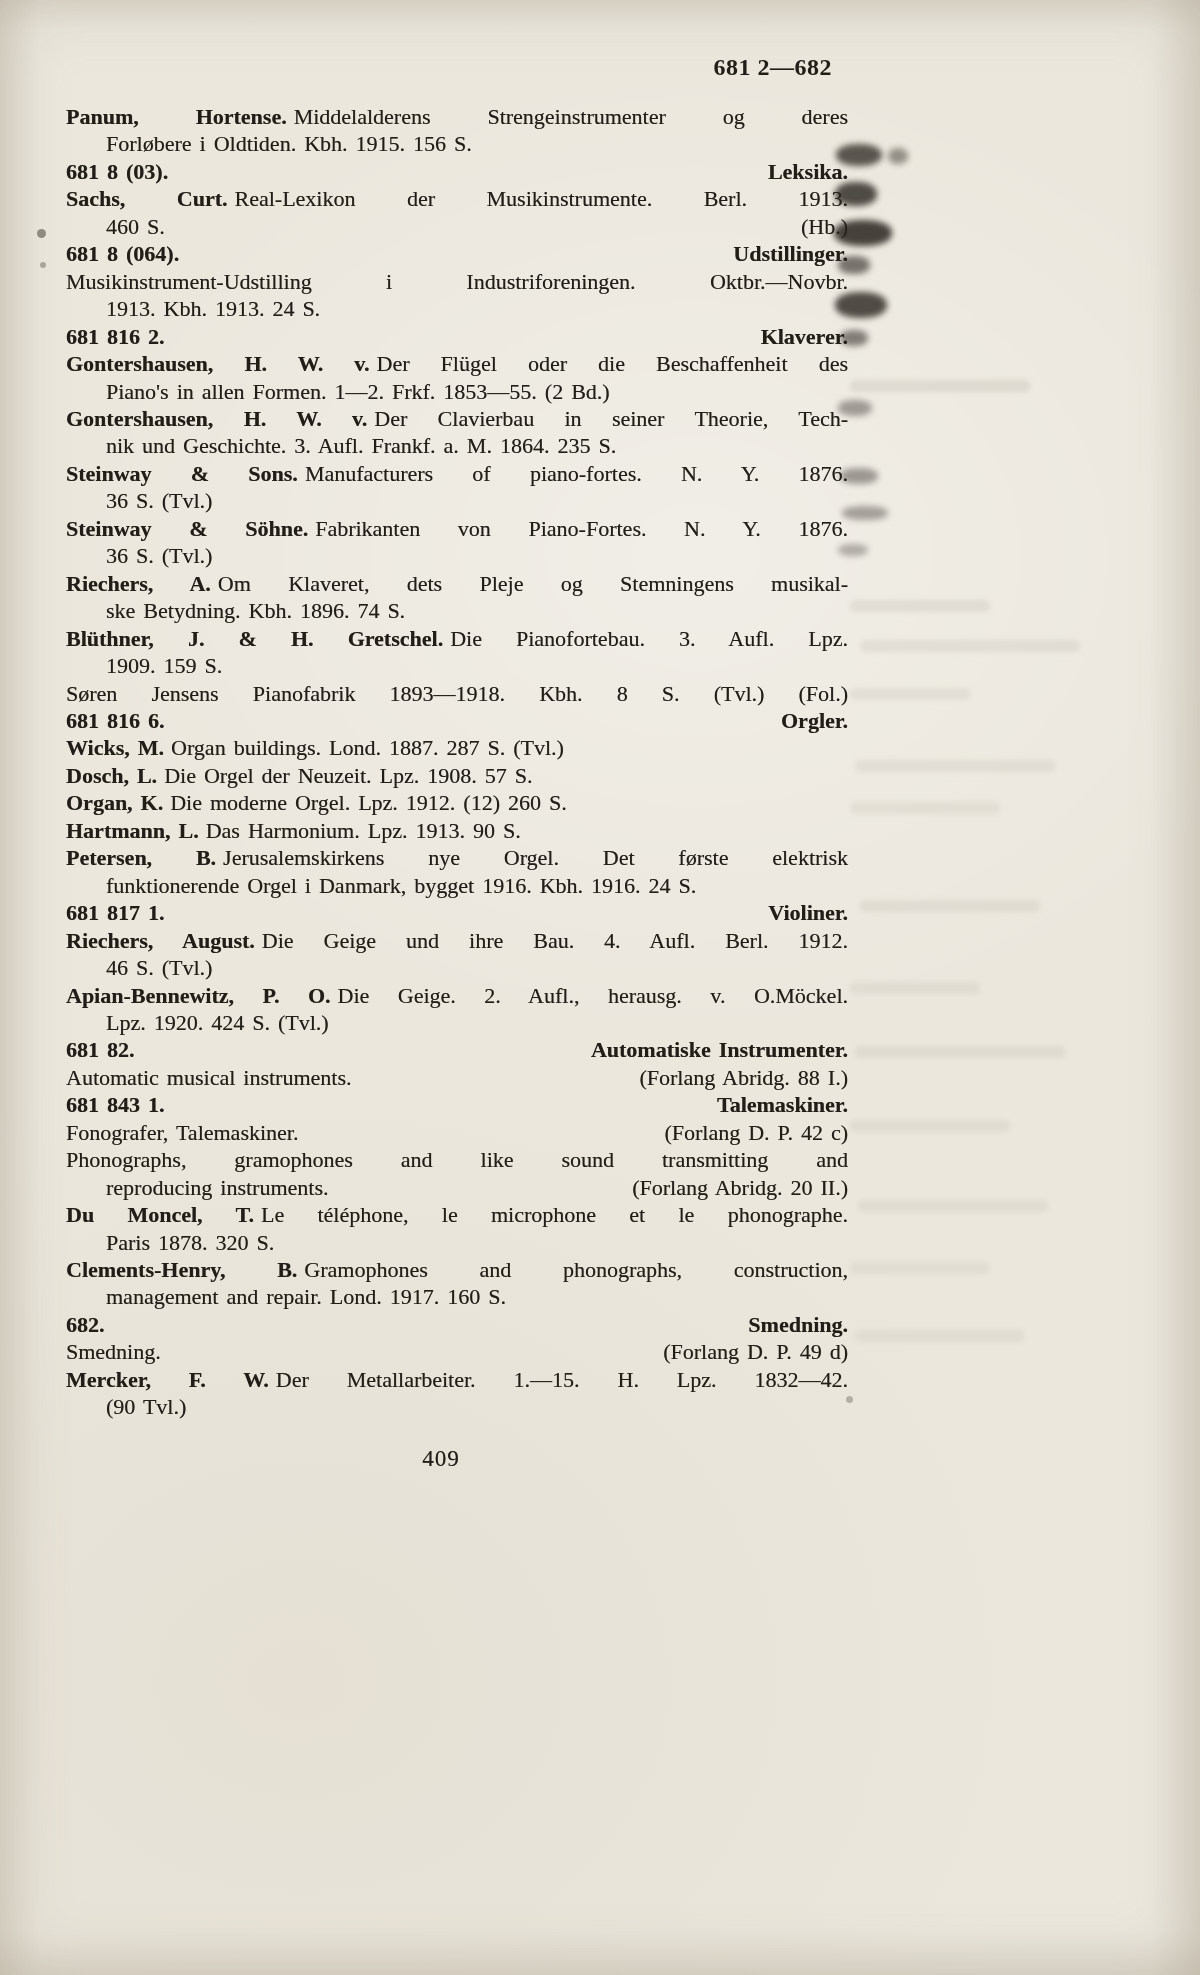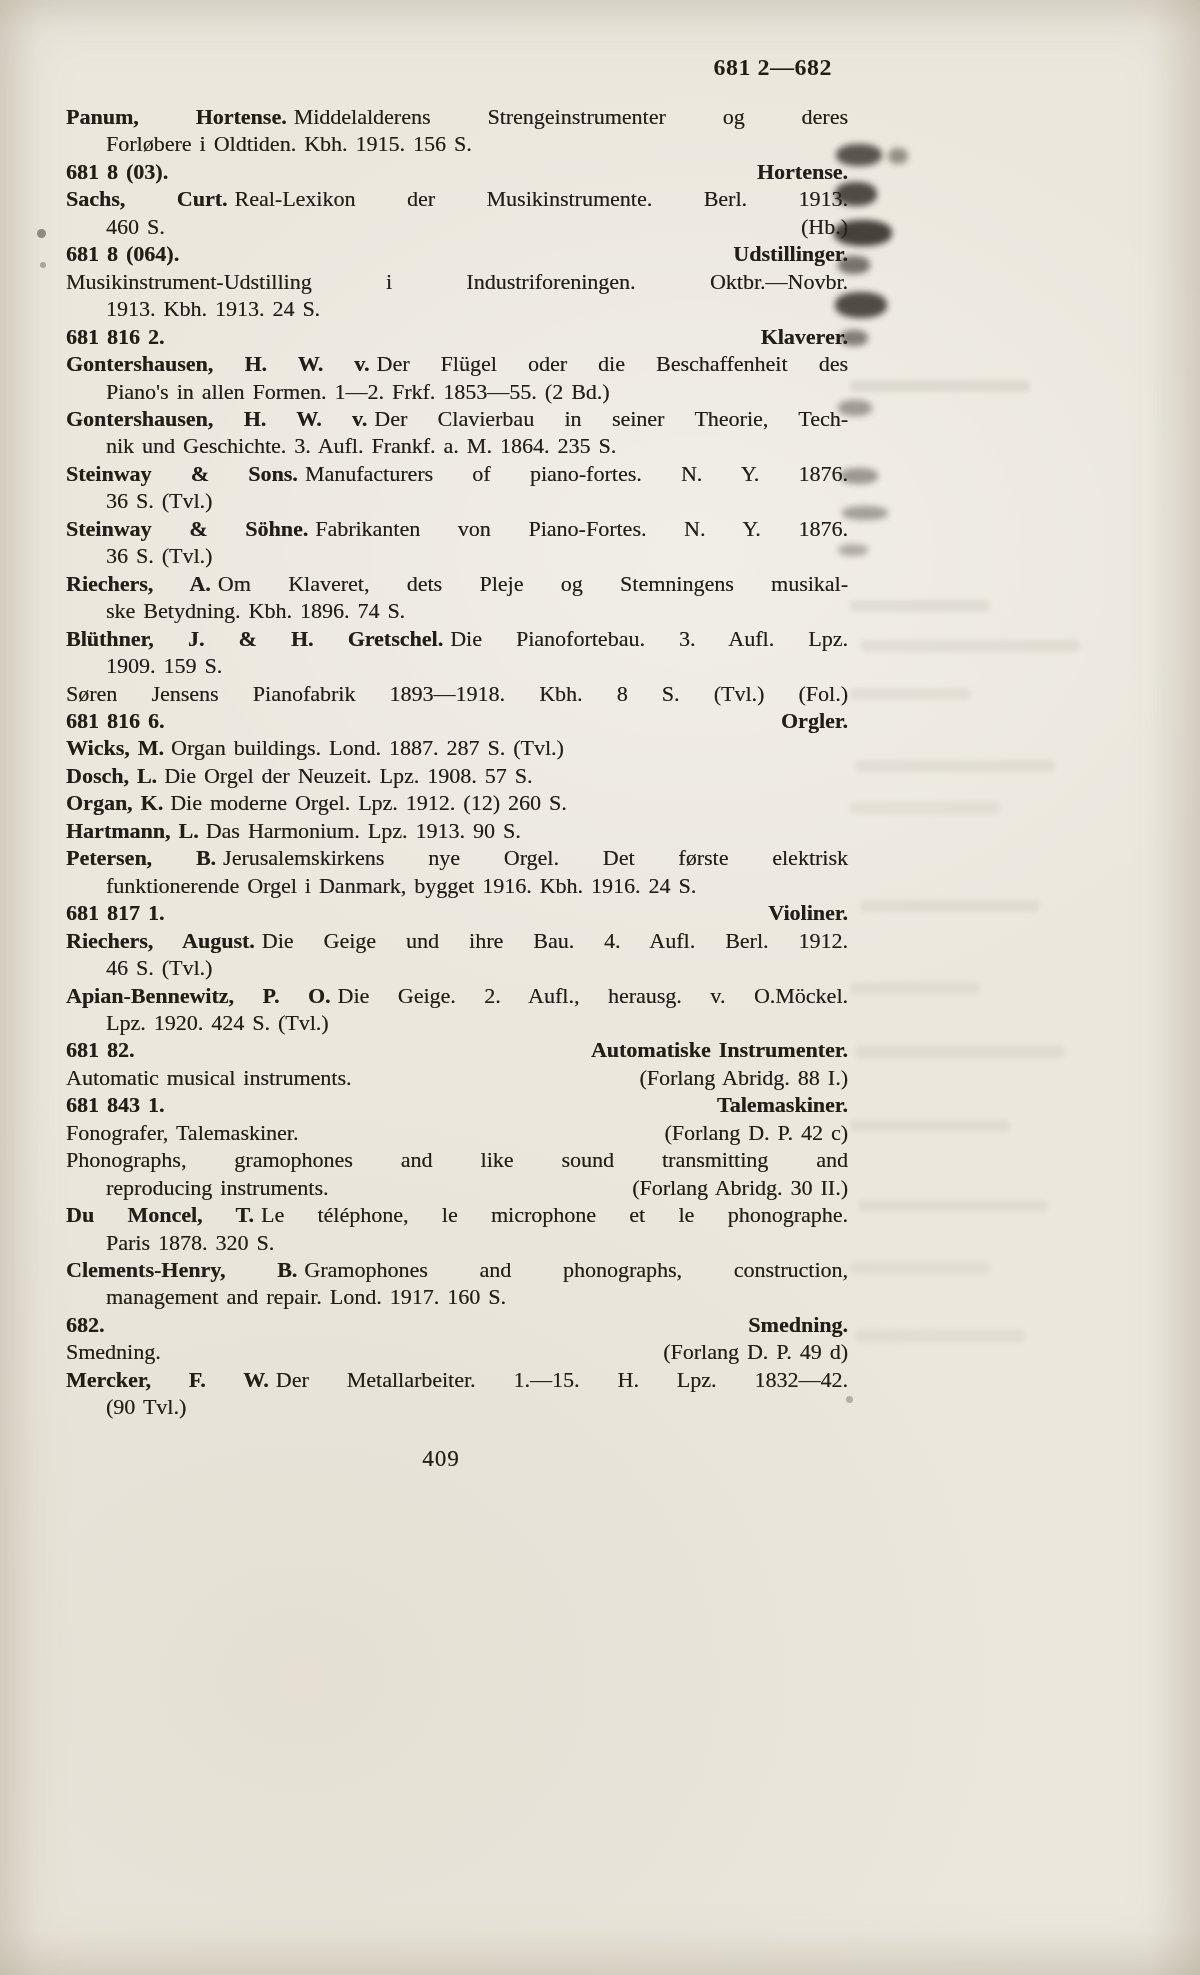--- a/index.html
+++ b/index.html
@@ -49,21 +49,21 @@
 </head>
 <body style="color: rgb(33, 30, 24);">
 
 <div class="paper">
   <div class="header">681 2—682</div>
   <div class="content" id="lines">
       <div class="line just"><span class="b lead">Panum, Hortense.</span>Middelalderens Strengeinstrumenter og deres</div>
       <div class="line ind">Forløbere i Oldtiden. Kbh. 1915. 156 S.</div>
       <div class="line flexline">
         <span class="b">681 8 (03).</span>
-        <span class="b">Hortense.</span>
+        <span class="b">Leksika.</span>
       </div>
       <div class="line just"><span class="b lead">Sachs, Curt.</span>Real-Lexikon der Musikinstrumente. Berl. 1913.</div>
       <div class="line flexline ind">
         <span>460 S.</span>
         <span>(Hb.)</span>
       </div>
       <div class="line flexline">
         <span class="b">681 8 (064).</span>
         <span class="b">Udstillinger.</span>
       </div>
@@ -116,21 +116,21 @@
         <span class="b">681 843 1.</span>
         <span class="b">Talemaskiner.</span>
       </div>
       <div class="line flexline">
         <span>Fonografer, Talemaskiner.</span>
         <span>(Forlang D. P. 42 c)</span>
       </div>
       <div class="line just">Phonographs, gramophones and like sound transmitting and</div>
       <div class="line flexline ind">
         <span>reproducing instruments.</span>
-        <span>(Forlang Abridg. 30 II.)</span>
+        <span>(Forlang Abridg. 20 II.)</span>
       </div>
       <div class="line just"><span class="b lead">Du Moncel, T.</span>Le téléphone, le microphone et le phonographe.</div>
       <div class="line ind">Paris 1878. 320 S.</div>
       <div class="line just"><span class="b lead">Clements-Henry, B.</span>Gramophones and phonographs, construction,</div>
       <div class="line ind">management and repair. Lond. 1917. 160 S.</div>
       <div class="line flexline">
         <span class="b">682.</span>
         <span class="b">Smedning.</span>
       </div>
       <div class="line flexline">

